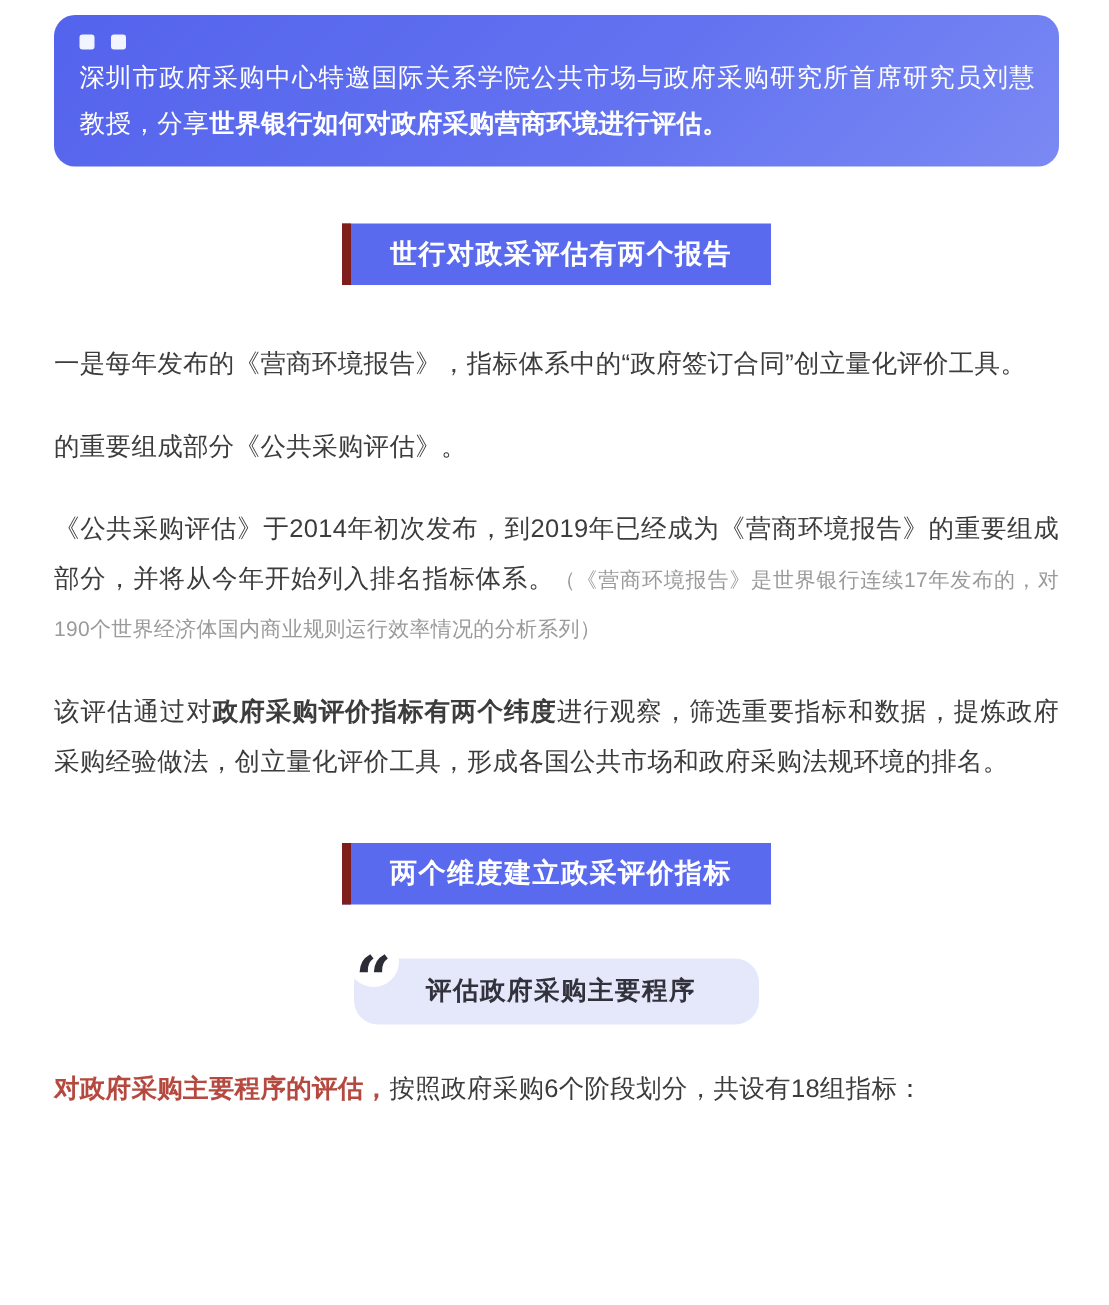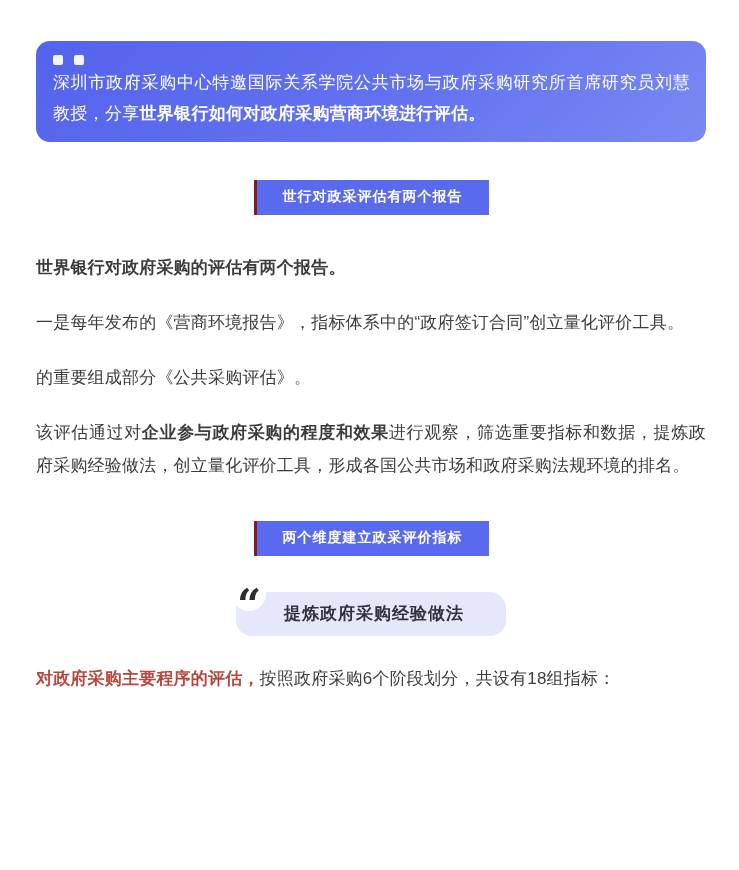--- a/index.html
+++ b/index.html
@@ -10,21 +10,20 @@
   }
   body { height: 870px; overflow: hidden; }
   .page { padding: 10px 33px 0 36px; }
 
   
   .hero-card {
     background: linear-gradient(135deg, #5463ec 0%, #6272f0 55%, #7a89f3 100%);
     border-radius: 14px;
     padding: 10px 16px 12px 17px;
     color: #ffffff;
-    margin-top: 31px;
   }
   .quote-squares { height: 14px; margin-bottom: 3px; }
   .quote-squares .sq {
     display: inline-block;
     width: 10px; height: 10px;
     background: #f2f4ff;
     border-radius: 2px;
     margin-right: 11px;
   }
   .hero-text {
@@ -33,23 +32,23 @@
     text-align: justify;
     letter-spacing: 0.3px;
   }
   .hero-text b { font-weight: bold; }
 
   
   .section-btn {
     width: fit-content;
     margin: 38px auto 36px auto;
     background: #5a6aee;
-    border-left: 3px solid #7f1d1d;
+    border-left: 6px solid #7f1d1d;
     color: #ffffff;
-    font-size: 14px;
+    font-size: 18px;
     font-weight: bold;
     padding: 8px 26px 9px 26px;
     letter-spacing: 1px;
     white-space: nowrap;
   }
 
   
   .para {
     color: #3c3c3c;
     font-size: 17px;
@@ -109,34 +108,34 @@
     <div class="quote-squares">
       <span class="sq"></span><span class="sq"></span>
     </div>
     <p class="hero-text"><span>深圳市政府采购中心特邀国际关系学院公共市场与政府采购研究所首席研究员刘慧教授，分享</span><b>世界银行如何对政府采购营商环境进行评估。</b></p>
   </div>
 
   <div class="section-btn">
     <span>世行对政采评估有两个报告</span>
   </div>
 
-  <p class="para bold-line">世界银行对政府采购的评估有两个报告。</p>
 
   <p class="para">一是每年发布的《营商环境报告》，指标体系中的“政府签订合同”创立量化评价工具。</p>
 
   <p class="para">的重要组成部分《公共采购评估》。</p>
 
+  <p class="para"><span>《公共采购评估》于2014年初次发布，到2019年已经成为《营商环境报告》的重要组成部分，并将从今年开始列入排名指标体系。</span><span class="note">（《营商环境报告》是世界银行连续17年发布的，对190个世界经济体国内商业规则运行效率情况的分析系列）</span></p>
 
-  <p class="para"><span>该评估通过对</span><b>企业参与政府采购的程度和效果</b><span>进行观察，筛选重要指标和数据，提炼政府采购经验做法，创立量化评价工具，形成各国公共市场和政府采购法规环境的排名。</span></p>
+  <p class="para"><span>该评估通过对</span><b>政府采购评价指标有两个纬度</b><span>进行观察，筛选重要指标和数据，提炼政府采购经验做法，创立量化评价工具，形成各国公共市场和政府采购法规环境的排名。</span></p>
 
   <div class="section-btn">
     <span>两个维度建立政采评价指标</span>
   </div>
 
 
   <div class="quote-card">
     <span class="quote-mark">“</span>
-    <span class="quote-title">提炼政府采购经验做法</span>
+    <span class="quote-title">评估政府采购主要程序</span>
   </div>
 
   <p class="para last-para"><b class="red">对政府采购主要程序的评估，</b><span>按照政府采购6个阶段划分，共设有18组指标：</span></p>
 
 </div>
 
 </body></html>

